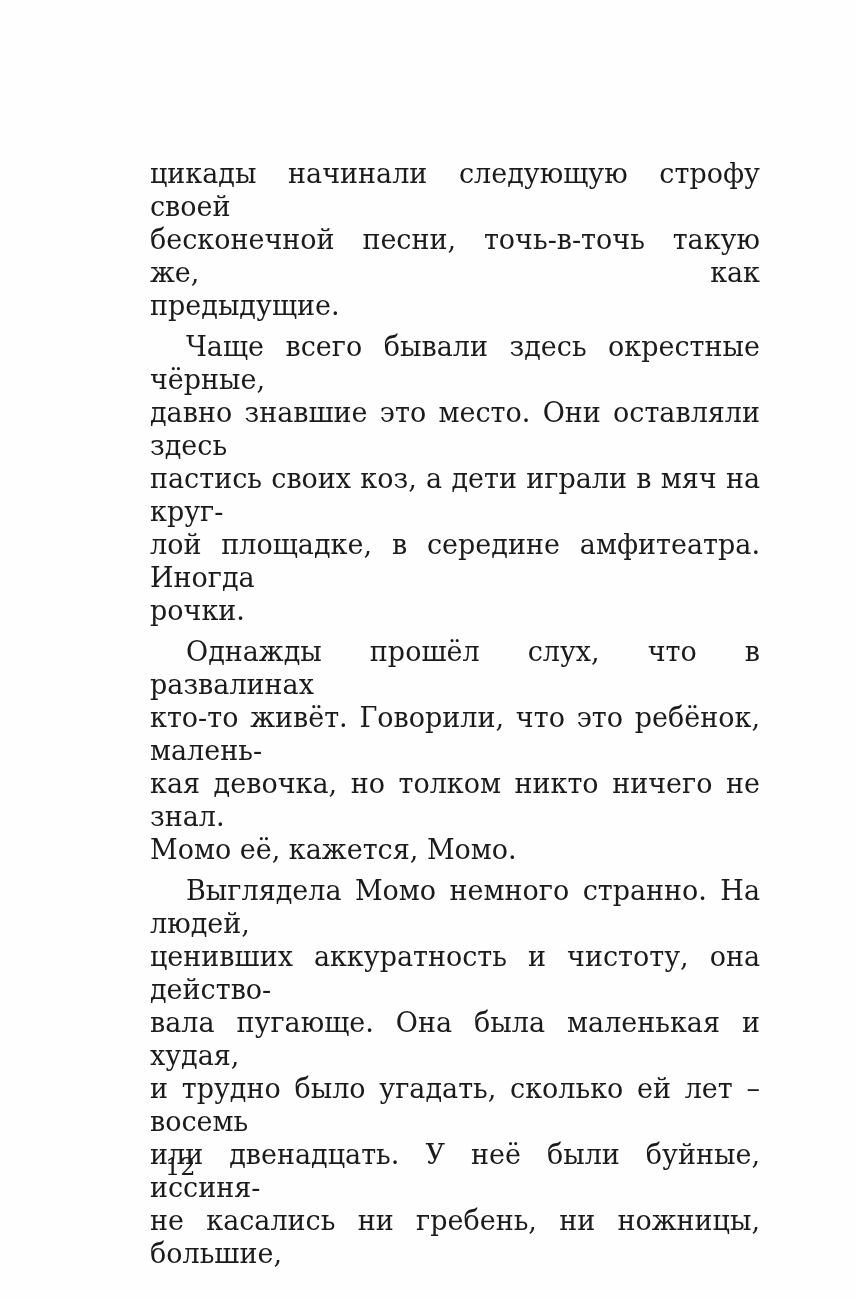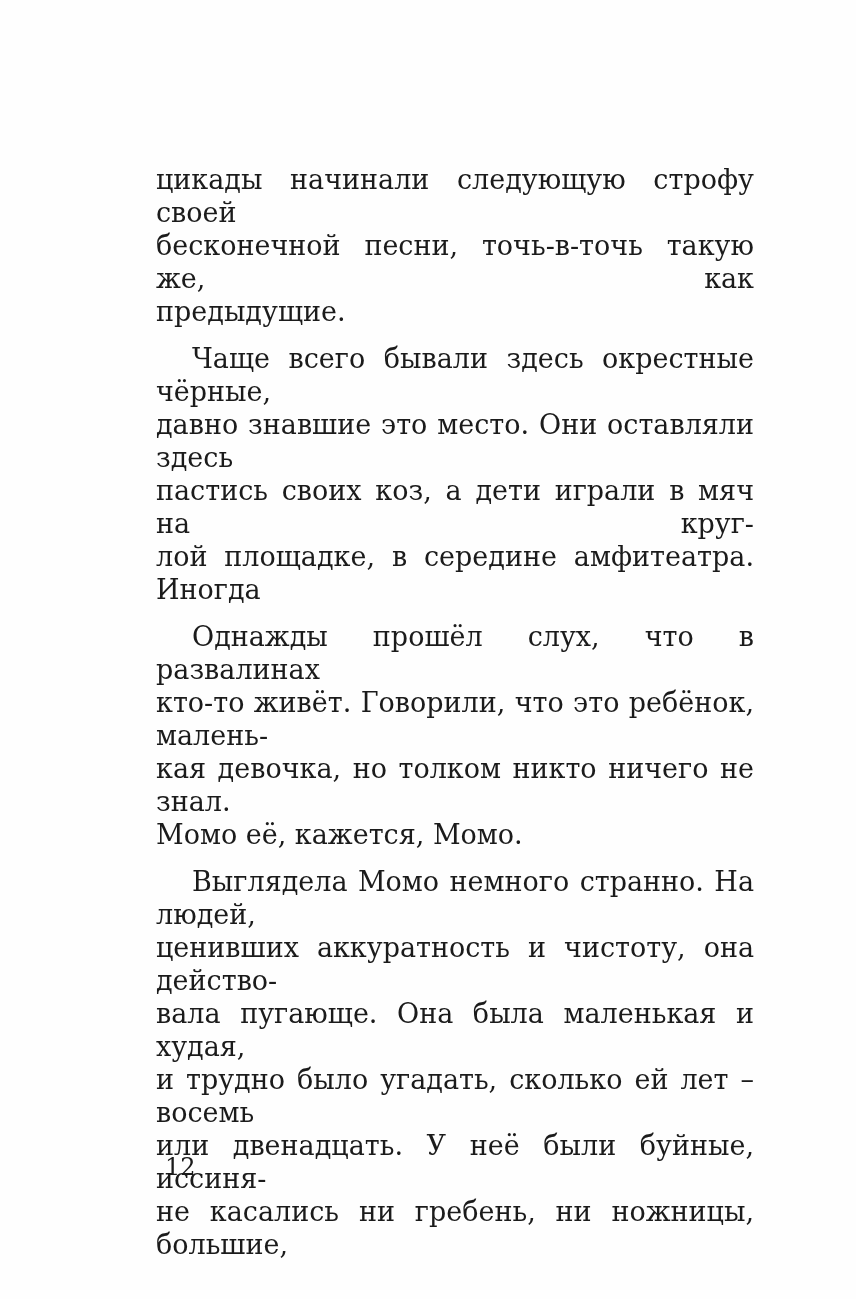--- a/index.html
+++ b/index.html
@@ -22,21 +22,21 @@
   }
   .text-block {
     position: absolute;
     left: 142px;
     top: 149px;
     width: 626px;
     font-size: 27px;
     line-height: 33px;
   }
   .para {
-    margin: 14px;
+    margin: 8px;
     padding: 0;
   }
   .line {
     text-align: justify;
     text-align-last: justify;
     white-space: normal;
   }
   .line.last {
     text-align-last: left;
   }
@@ -59,20 +59,21 @@
       <div class="para">
         <div class="line">цикады начинали следующую строфу своей</div>
         <div class="line">бесконечной песни, точь-в-точь такую же, как</div>
         <div class="line last">предыдущие.</div>
       </div>
       <div class="para">
         <div class="line indent">Чаще всего бывали здесь окрестные чёрные,</div>
         <div class="line">давно знавшие это место. Они оставляли здесь</div>
         <div class="line">пастись своих коз, а дети играли в мяч на круг-</div>
         <div class="line">лой площадке, в середине амфитеатра. Иногда</div>
+        <div class="line last">рочки.</div>
       </div>
       <div class="para">
         <div class="line indent">Однажды прошёл слух, что в развалинах</div>
         <div class="line">кто-то живёт. Говорили, что это ребёнок, малень-</div>
         <div class="line">кая девочка, но толком никто ничего не знал.</div>
         <div class="line last">Момо её, кажется, Момо.</div>
       </div>
       <div class="para">
         <div class="line indent">Выглядела Момо немного странно. На людей,</div>
         <div class="line">ценивших аккуратность и чистоту, она действо-</div>

